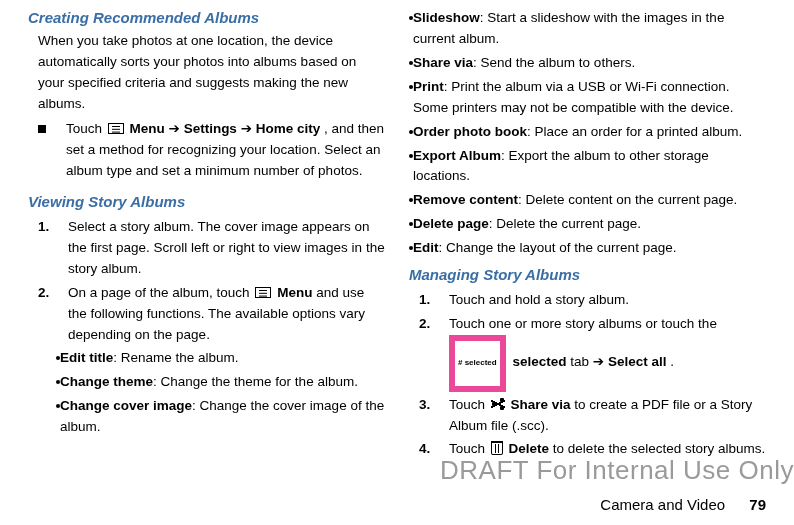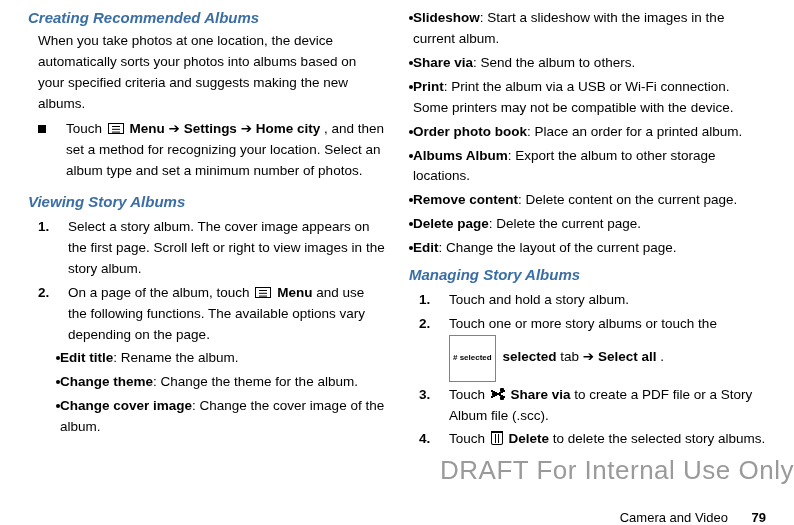--- a/index.html
+++ b/index.html
@@ -96,39 +96,39 @@
   .icon-trash {
     display:inline-block;width:12px;height:14px;vertical-align:-2px;margin:0 2px;
     border:1.5px solid #000;border-top:2.5px solid #000;border-radius:0 0 2px 2px;
     position:relative;
   }
   .icon-trash::before{
     content:"";position:absolute;left:3px;right:3px;top:1px;bottom:1px;
     background:linear-gradient(90deg,#000 1px,transparent 1px,transparent 3px,#000 3px,#000 4px,transparent 4px);
   }
   .tag-selected{
-    display:inline-block;border:1px solid #ec4899;padding:16px 3px;font-size:8px;font-weight:bold;
+    display:inline-block;border:6px solid #ec4899;padding:16px 3px;font-size:8px;font-weight:bold;
     vertical-align:1px;margin-right:3px;
   }
 
   .watermark{
     position:absolute;
     top:455px;left:0;right:0;
     text-align:right;
     font-size:26px;
     color:#9a9a9a;
     font-family: Arial,sans-serif;
     letter-spacing:0.5px;
     pointer-events:none;
     font-weight:500;
   }
   .footer{
     position:absolute;
-    bottom:0;right:28px;
-    font-size:13px;
+    bottom:12px;right:28px;
+    font-size:15px;
   }
   .footer .pn{font-weight:bold;margin-left:20px;}
 </style>
 </head>
 <body>
 
 <div class="page">
 
   <div class="col">
 
@@ -207,21 +207,21 @@
       <div class="b-item">
           <div class="b-dot"></div>
           <div class="b-text"><strong class="term">Print</strong><span>: Print the album via a USB or Wi-Fi connection. Some printers may not be compatible with the device.</span></div>
         </div>
       <div class="b-item">
           <div class="b-dot"></div>
           <div class="b-text"><strong class="term">Order photo book</strong><span>: Place an order for a printed album.</span></div>
         </div>
       <div class="b-item">
           <div class="b-dot"></div>
-          <div class="b-text"><strong class="term">Albums Album</strong><span>: Export the album to other storage locations.</span></div>
+          <div class="b-text"><strong class="term">Export Album</strong><span>: Export the album to other storage locations.</span></div>
         </div>
       <div class="b-item">
           <div class="b-dot"></div>
           <div class="b-text"><strong class="term">Remove content</strong><span>: Delete content on the current page.</span></div>
         </div>
       <div class="b-item">
           <div class="b-dot"></div>
           <div class="b-text"><strong class="term">Delete page</strong><span>: Delete the current page.</span></div>
         </div>
       <div class="b-item">

